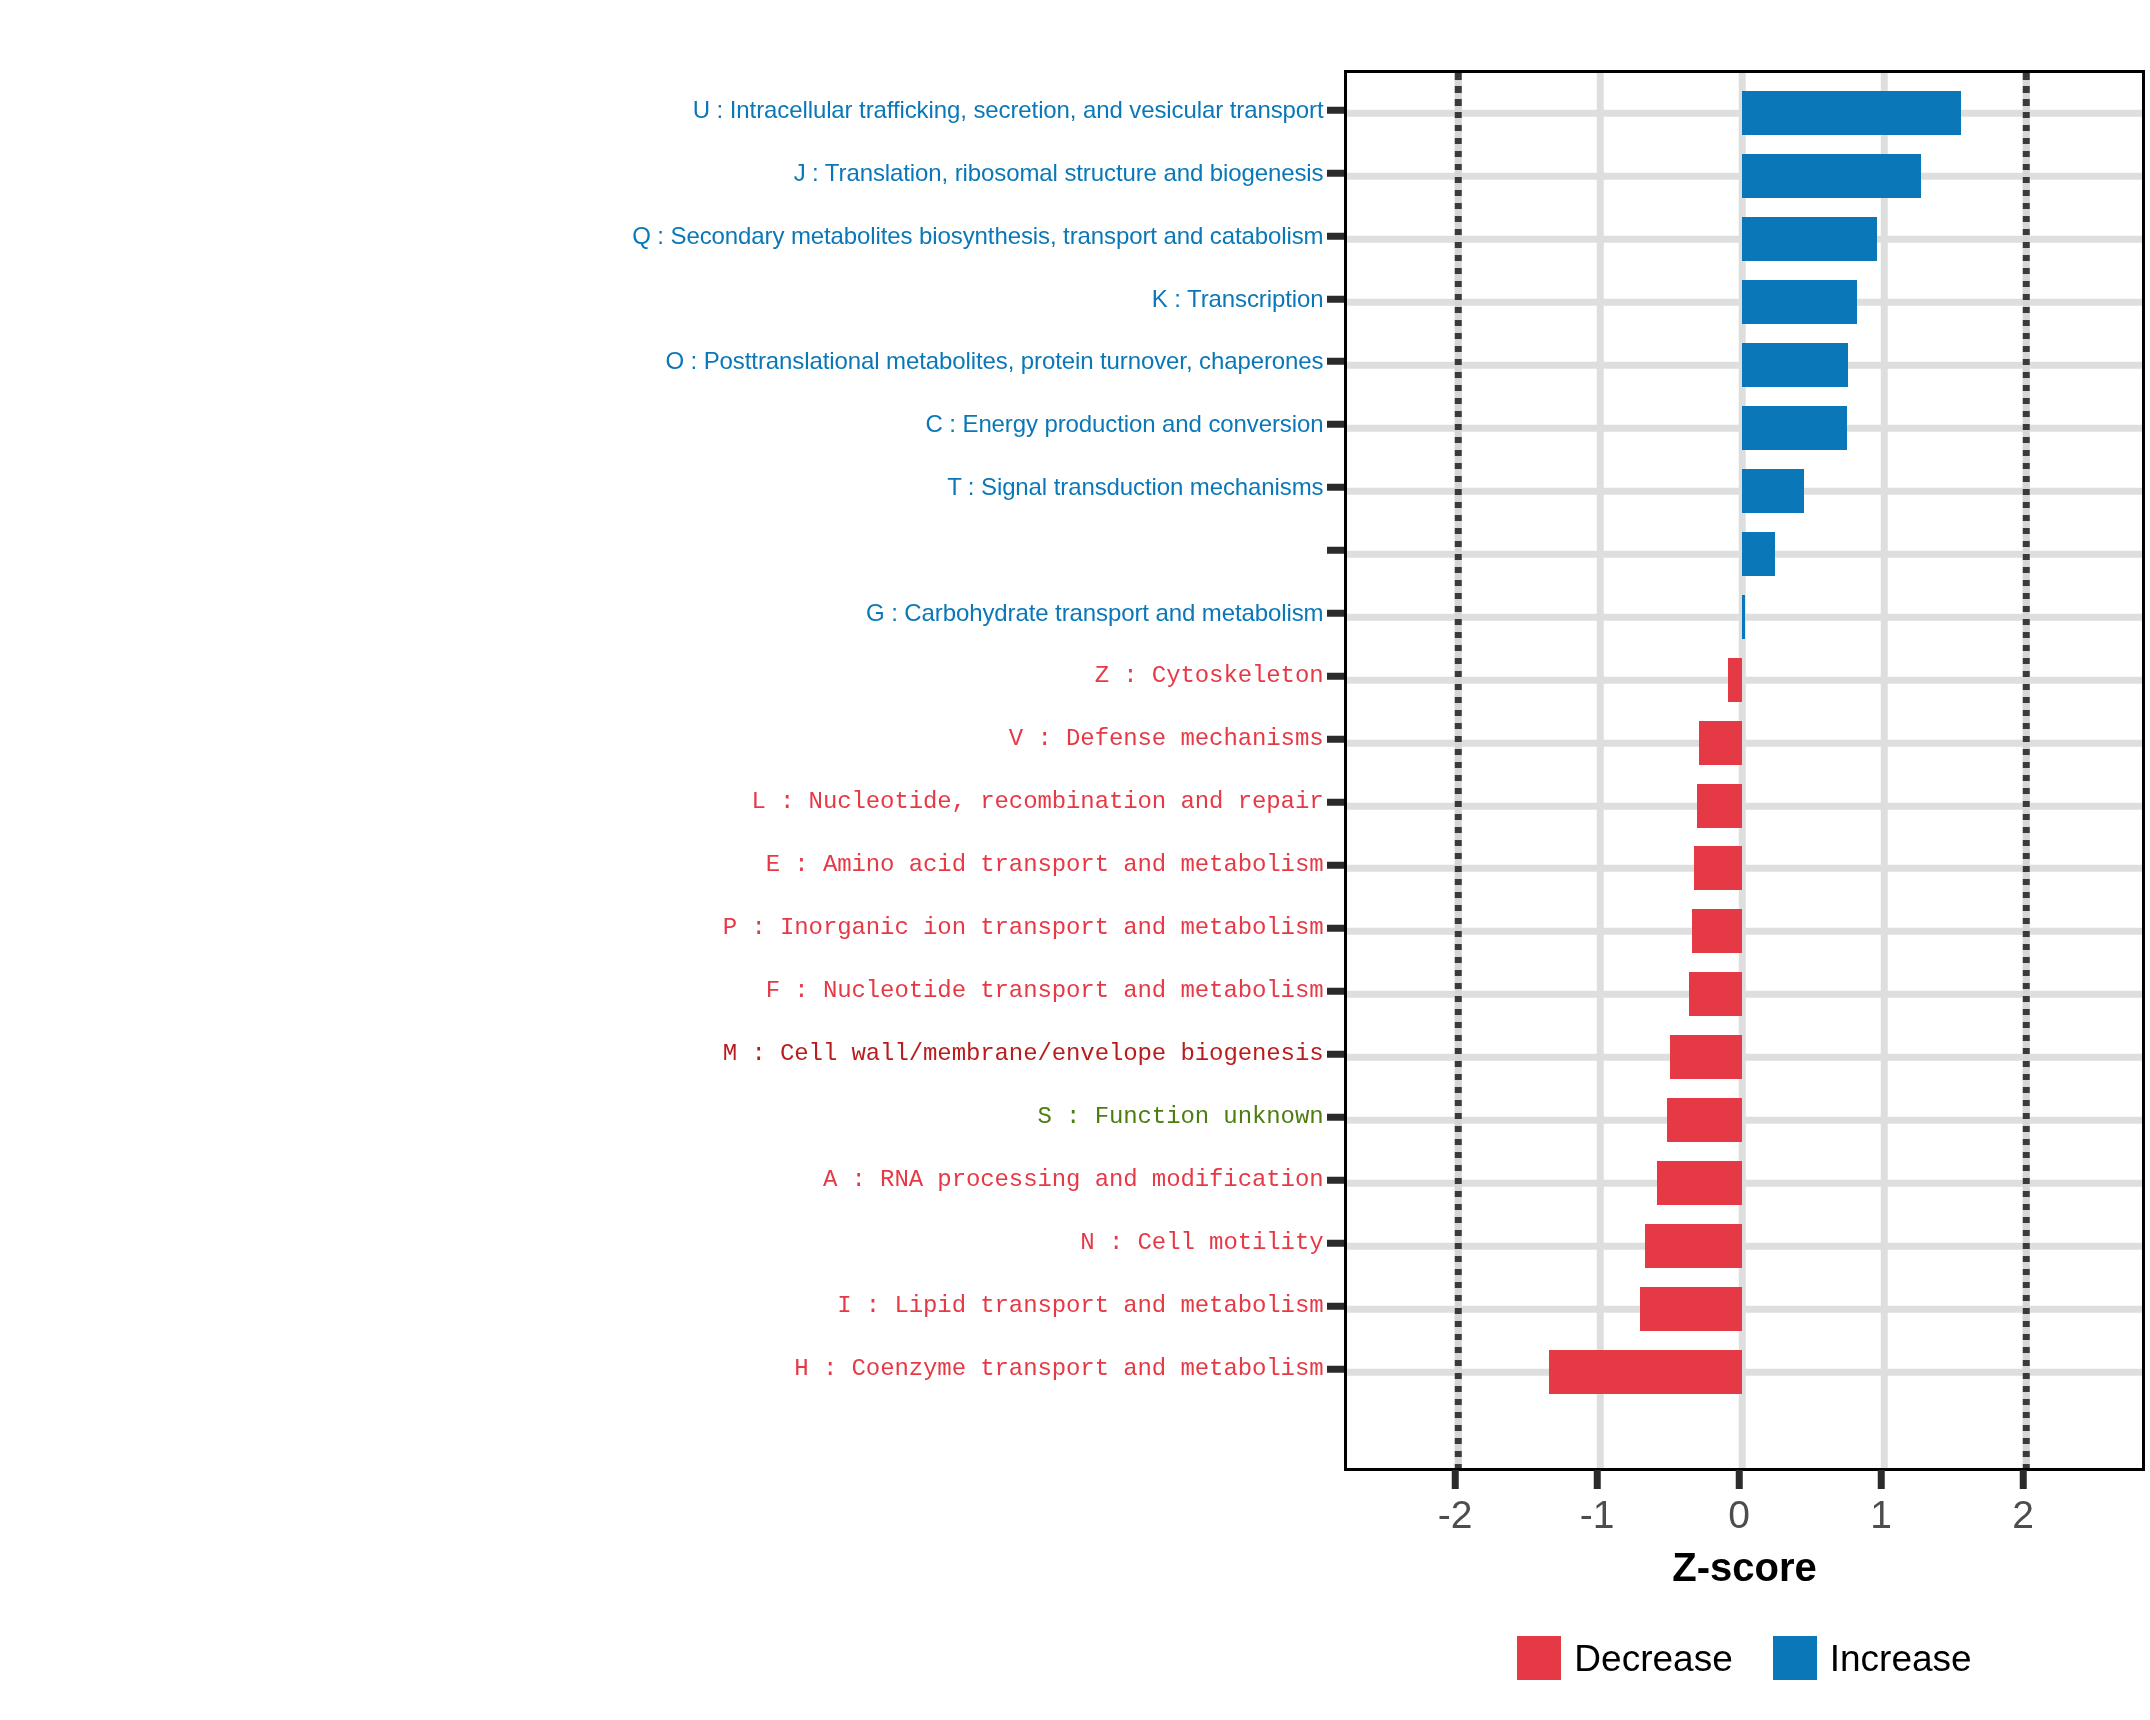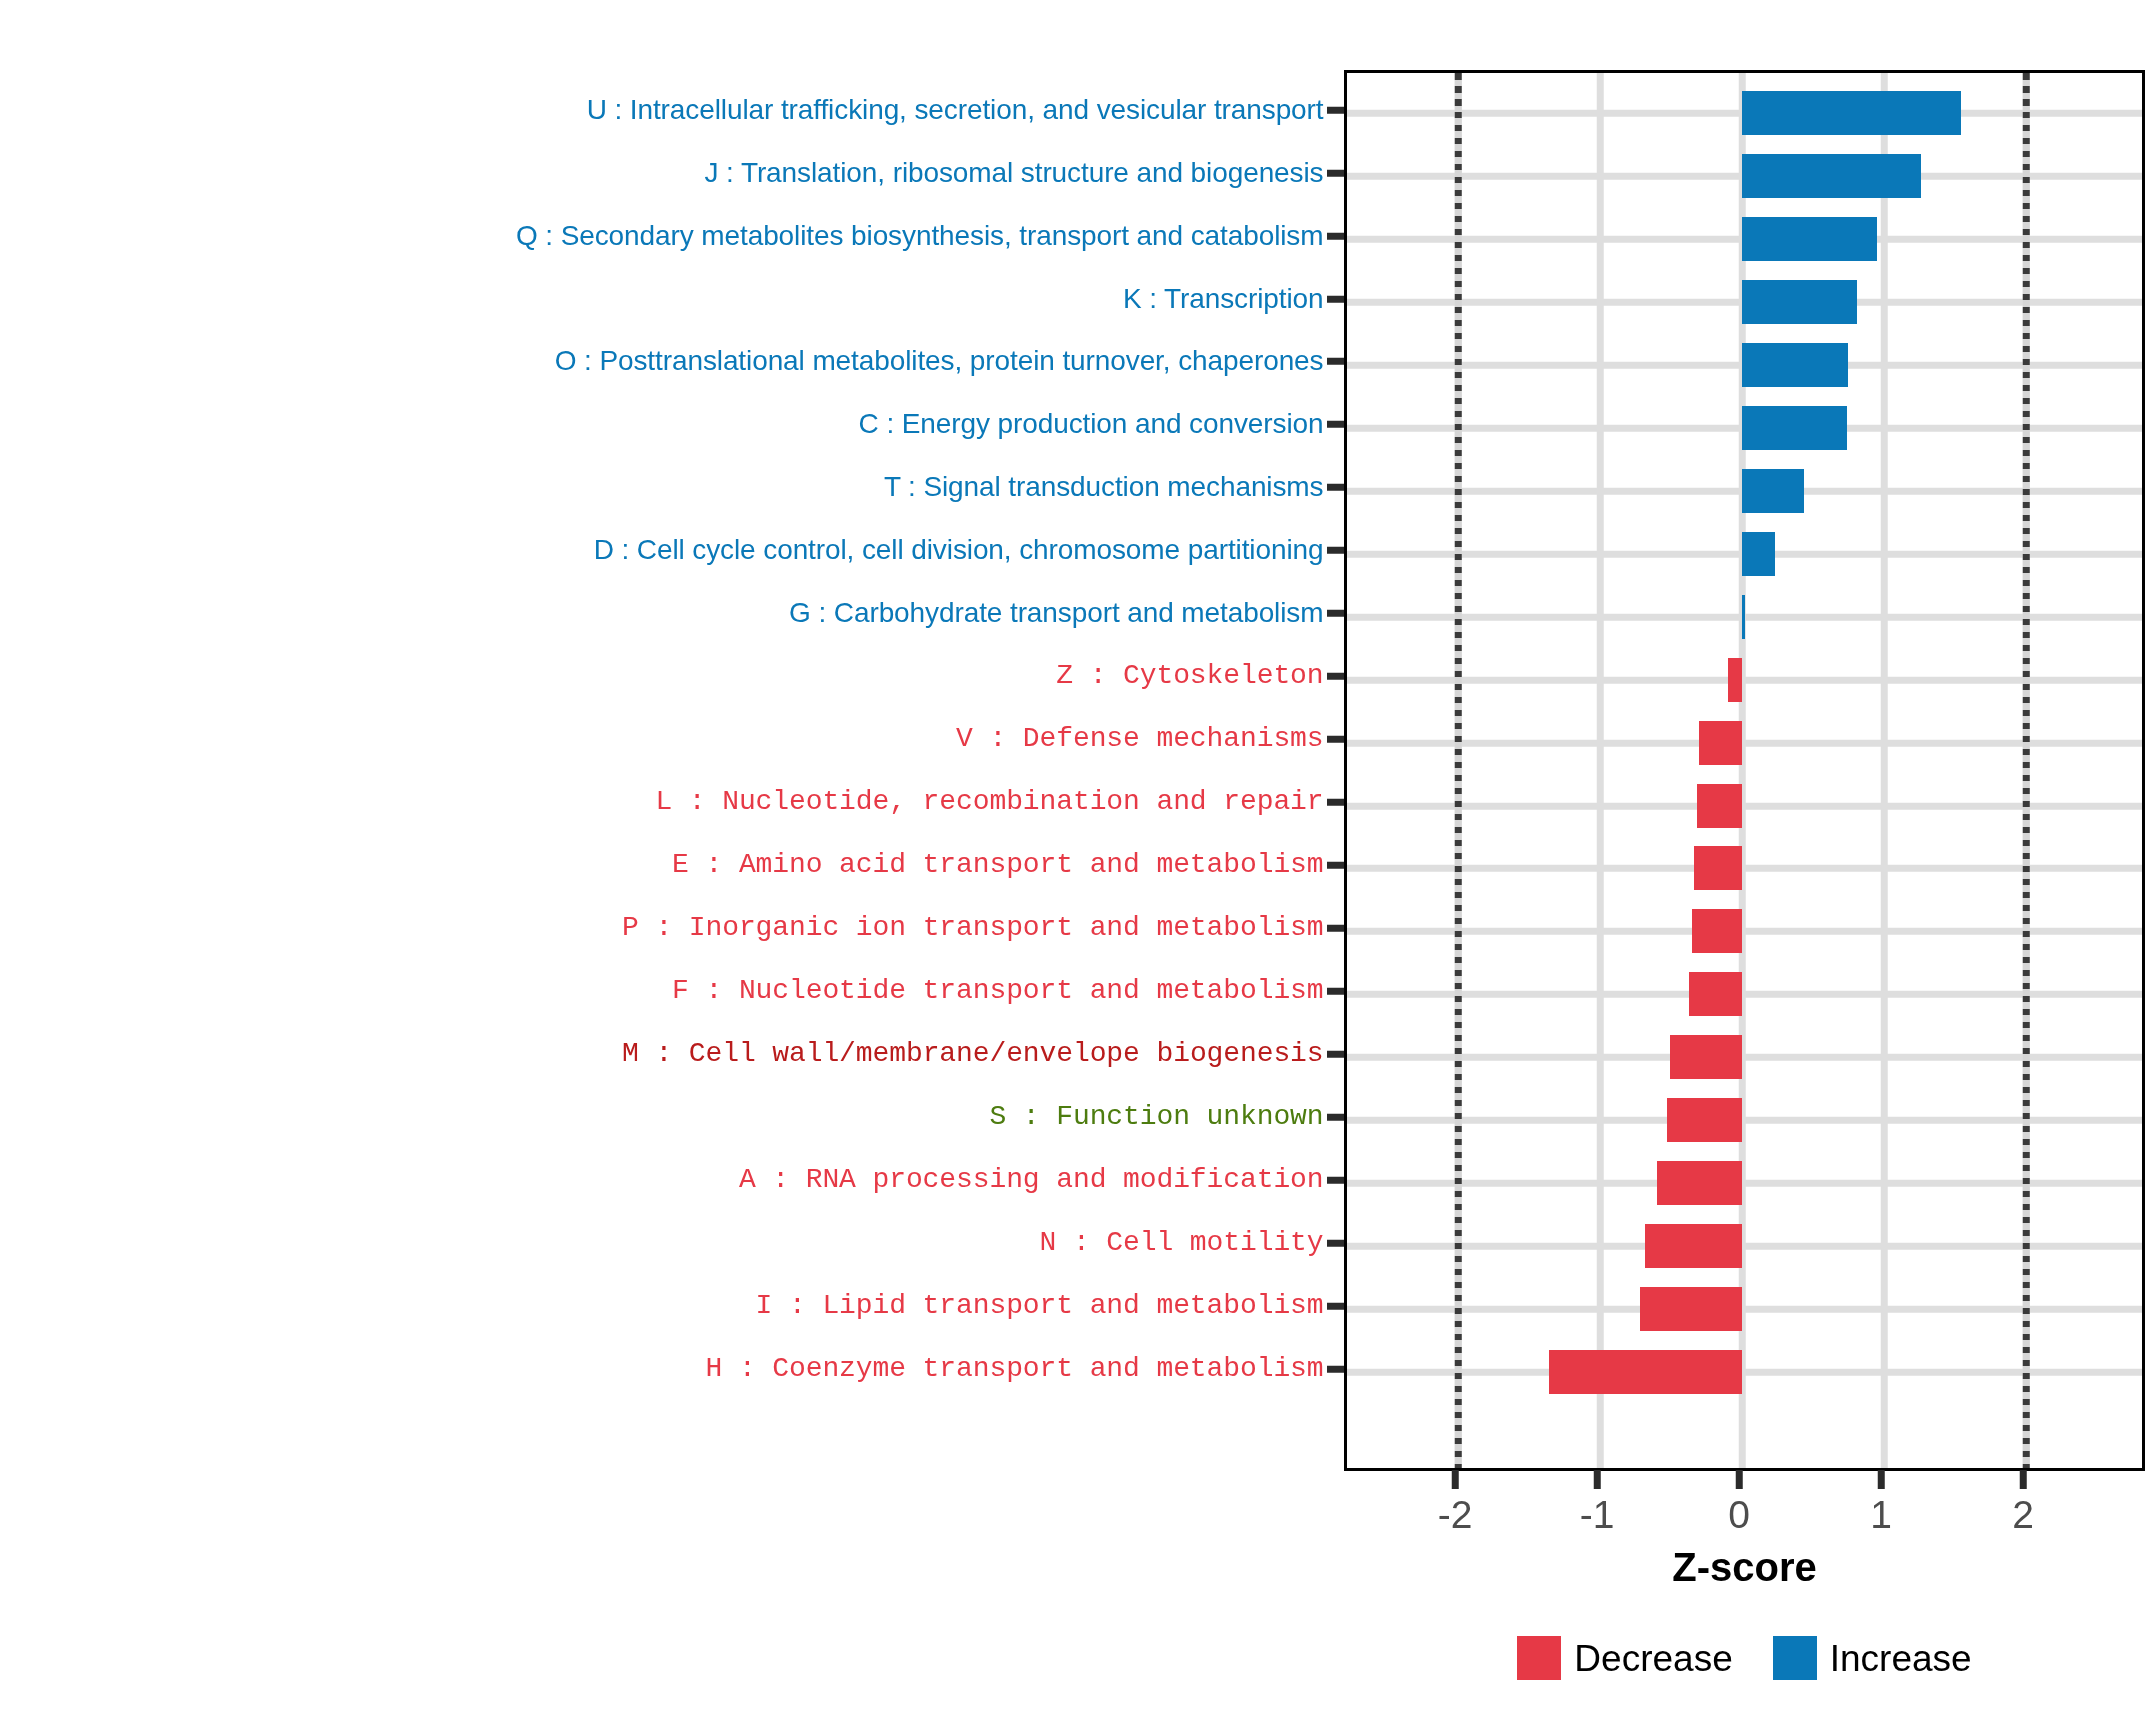--- a/index.html
+++ b/index.html
@@ -27,21 +27,21 @@
     left: 0;
     top: 0;
     width: 1335px;
     height: 1721px;
   }
   .ylabel {
     position: absolute;
     right: 11.5px;
     text-align: left;
     white-space: nowrap;
-    font-size: 28px;
+    font-size: 24px;
     line-height: 1;
     letter-spacing: -0.1px;
     transform: translateY(-50%);
   }
   .ylabel.inc { color: #0A78B8; }
   .ylabel.dec { color: #E63946; font-family: Liberation Mono, monospace; }
 
   
   #panel {
     position: absolute;
@@ -165,21 +165,20 @@
 <div id="figure">
 
   <div id="ylabels">
       <div class="ylabel inc" style="top: 110px; color: rgb(10, 120, 184);">U : Intracellular trafficking, secretion, and vesicular transport</div>
       <div class="ylabel inc" style="top: 173px; color: rgb(10, 120, 184);">J : Translation, ribosomal structure and biogenesis</div>
       <div class="ylabel inc" style="top: 236px; color: rgb(10, 120, 184);">Q : Secondary metabolites biosynthesis, transport and catabolism</div>
       <div class="ylabel inc" style="top: 299px; color: rgb(10, 120, 184);">K : Transcription</div>
       <div class="ylabel inc" style="top: 361px; color: rgb(10, 120, 184);">O : Posttranslational metabolites, protein turnover, chaperones</div>
       <div class="ylabel inc" style="top: 424px; color: rgb(10, 120, 184);">C : Energy production and conversion</div>
       <div class="ylabel inc" style="top: 487px; color: rgb(10, 120, 184);">T : Signal transduction mechanisms</div>
-      <div class="ylabel inc" style="top: 550px; color: rgb(10, 120, 184);">D : Cell cycle control, cell division, chromosome partitioning</div>
       <div class="ylabel inc" style="top: 613px; color: rgb(10, 120, 184);">G : Carbohydrate transport and metabolism</div>
       <div class="ylabel dec" style="top: 676px; color: rgb(230, 57, 70);">Z : Cytoskeleton</div>
       <div class="ylabel dec" style="top: 739px; color: rgb(230, 57, 70);">V : Defense mechanisms</div>
       <div class="ylabel dec" style="top: 802px; color: rgb(230, 57, 70);">L : Nucleotide, recombination and repair</div>
       <div class="ylabel dec" style="top: 865px; color: rgb(230, 57, 70);">E : Amino acid transport and metabolism</div>
       <div class="ylabel dec" style="top: 928px; color: rgb(230, 57, 70);">P : Inorganic ion transport and metabolism</div>
       <div class="ylabel dec" style="top: 991px; color: rgb(230, 57, 70);">F : Nucleotide transport and metabolism</div>
       <div class="ylabel dec" style="top: 1054px; color: #b91c1c;">M : Cell wall/membrane/envelope biogenesis</div>
       <div class="ylabel dec" style="top: 1117px; color: #4d7c0f;">S : Function unknown</div>
       <div class="ylabel dec" style="top: 1180px; color: rgb(230, 57, 70);">A : RNA processing and modification</div>

